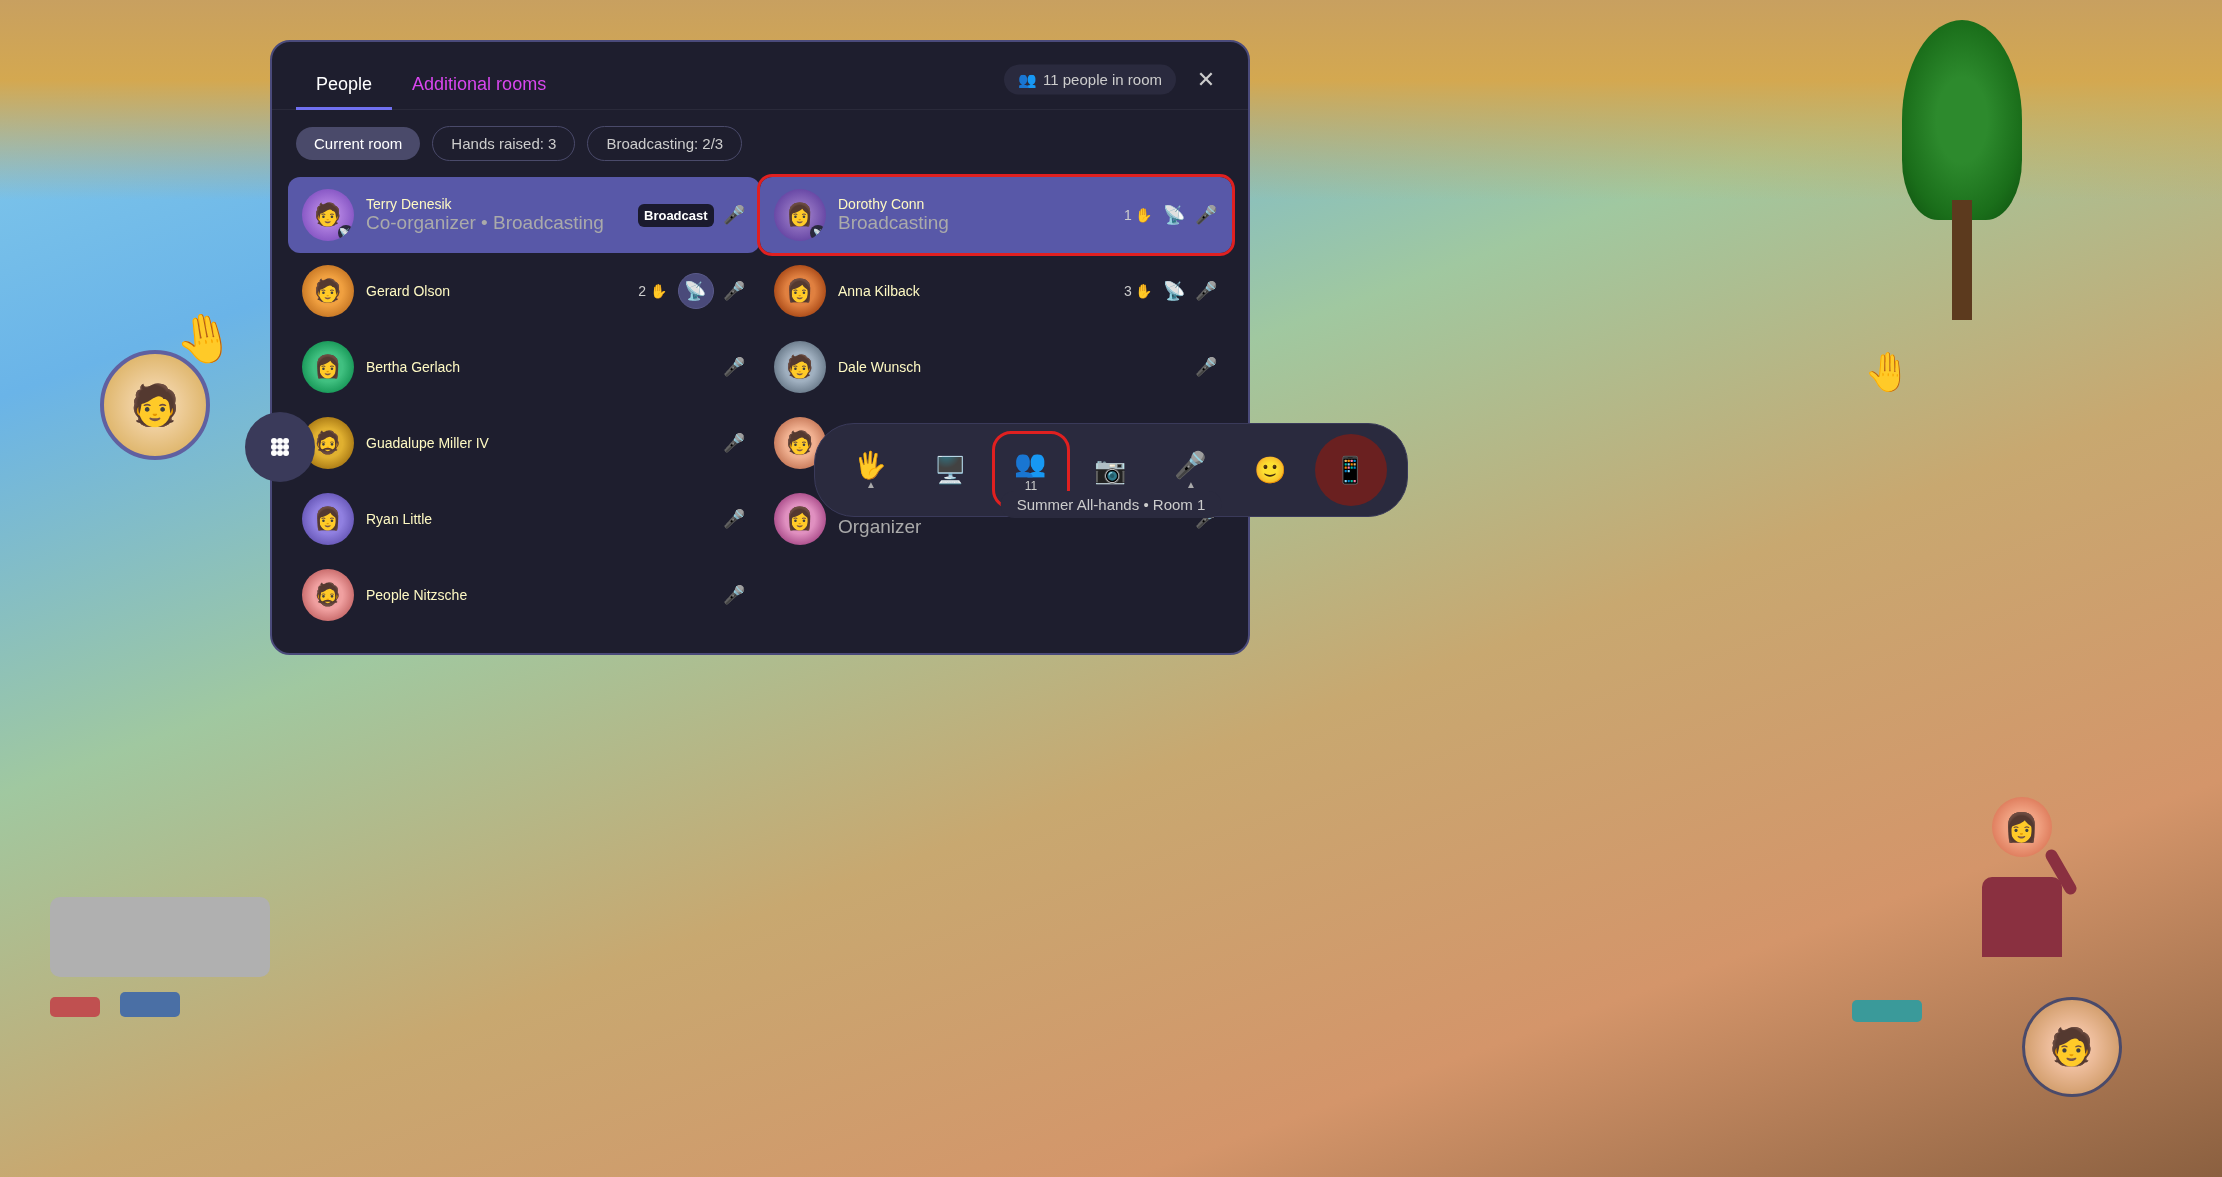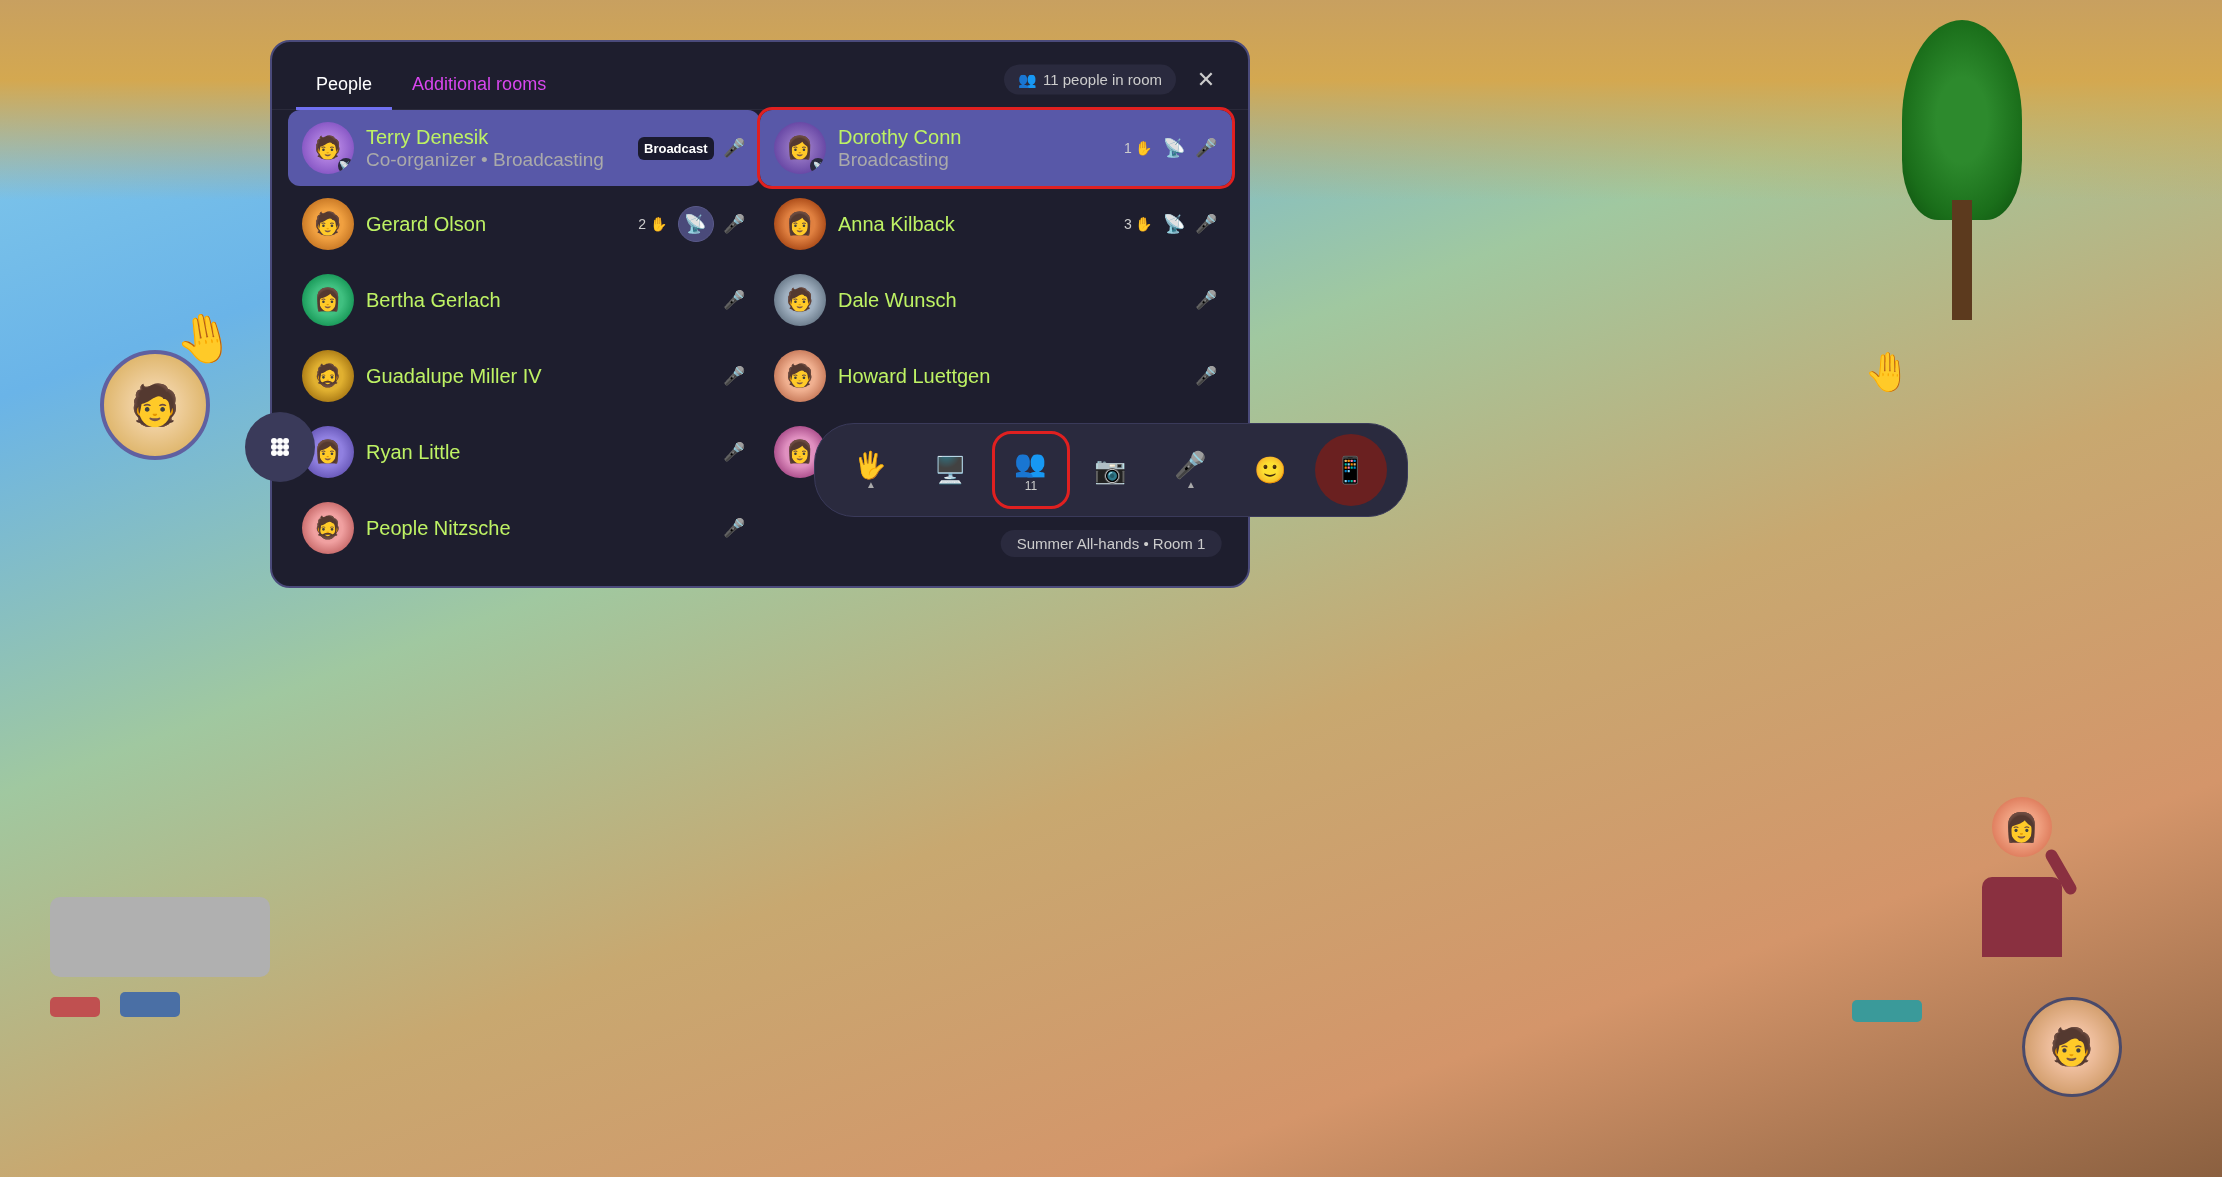--- a/index.html
+++ b/index.html
@@ -177,21 +177,21 @@
       border-radius: 50%;
     }
     .toolbar-btn-badge {
       font-size: 12px;
       color: #ccc;
     }
 
     
     .room-info-badge {
       position: absolute;
-      bottom: 620px;
+      bottom: 659px;
       left: 50%;
       transform: translateX(-50%);
       background: #2a2a3e;
       border-radius: 20px;
       padding: 5px 16px;
       color: #ccc;
       font-size: 15px;
       z-index: 20;
       white-space: nowrap;
       text-align: center;
@@ -333,22 +333,22 @@
       background: #2a2a3e;
       display: flex; align-items: center; justify-content: center;
       font-size: 10px;
     }
 
     .person-info {
       flex: 1;
       min-width: 0;
     }
     .person-name {
-      color: #bef264;
-      font-size: 20px;
+      color: #fef9c3;
+      font-size: 14px;
       font-weight: 500;
       white-space: nowrap;
       overflow: hidden;
       text-overflow: ellipsis;
     }
     .person-role {
       color: #aaa;
       font-size: 19px;
     }
 
@@ -493,20 +493,25 @@
       <div class="people-count-badge">
         <span>👥</span>
         <span>11 people in room</span>
       </div>
       <button class="close-btn">
         <span>✕</span>
       </button>
     </div>
   </div>
 
+  <div class="filter-row">
+    <button class="filter-btn selected">Current room</button>
+    <button class="filter-btn outline">Hands raised: 3</button>
+    <button class="filter-btn outline">Broadcasting: 2/3</button>
+  </div>
 
   <div class="people-grid">
 
     <div>
 
       <div class="person-row highlighted">
         <div class="avatar-img" style="background:radial-gradient(circle,#b080e0 30%,#8050c0 80%);">
           <span>🧑</span>
           <div class="avatar-status">📡</div>
         </div>

